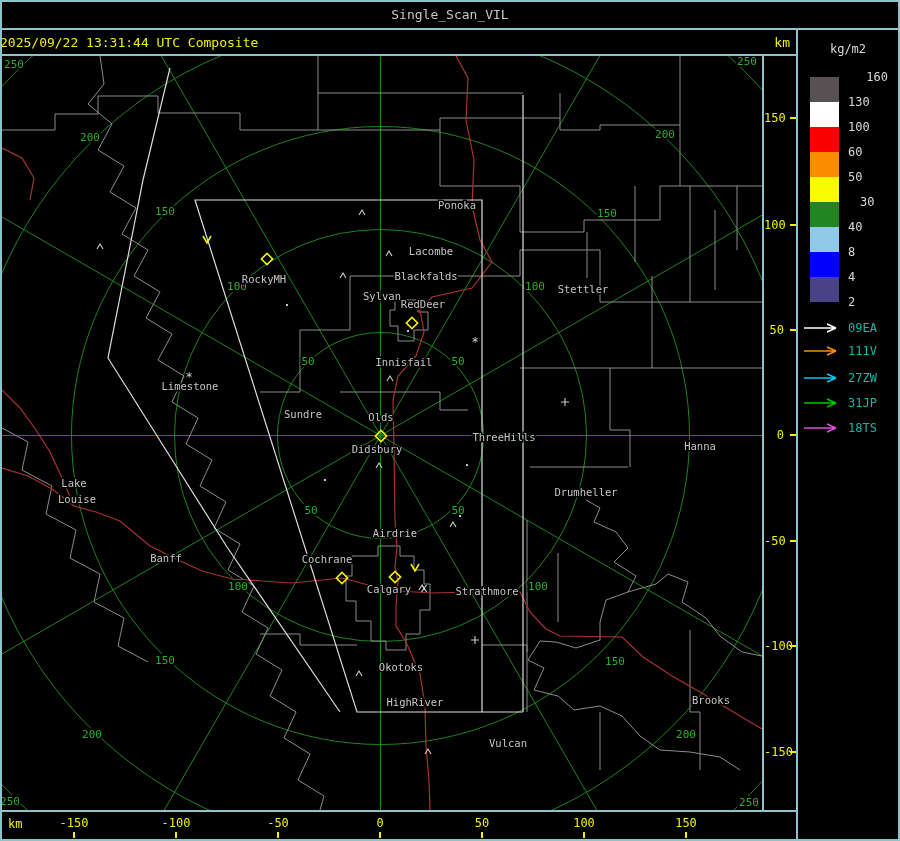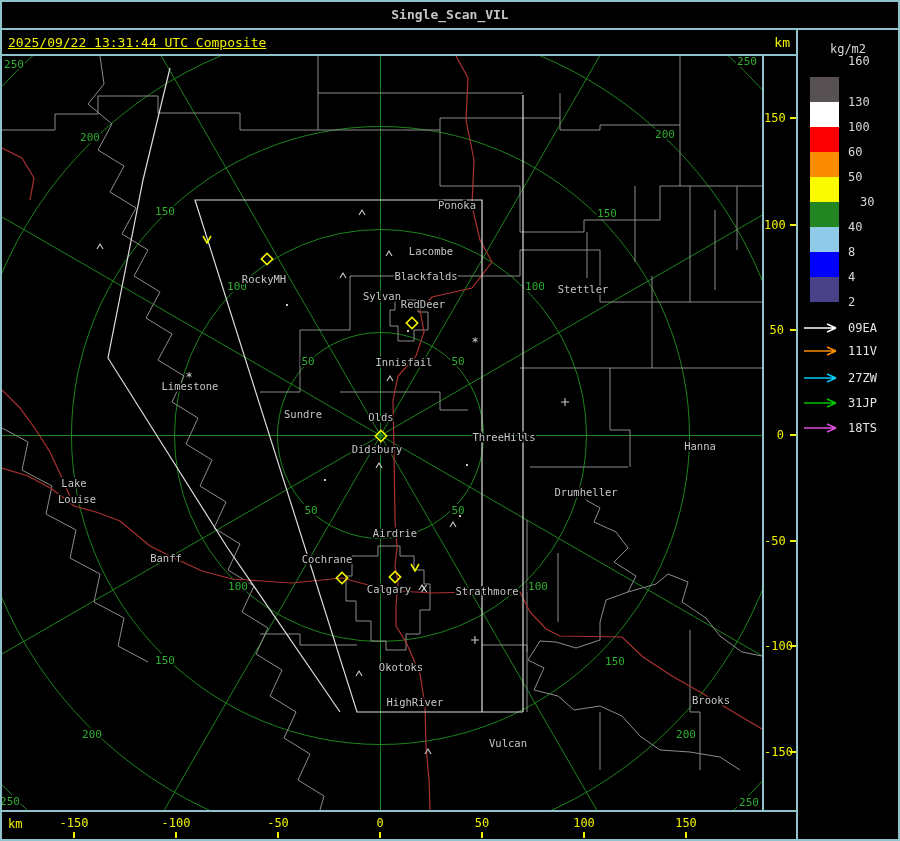--- a/index.html
+++ b/index.html
@@ -1,37 +1,37 @@
 <!DOCTYPE html>
 <html><head>
 <meta charset="utf-8">
 <style>
   html,body{margin:0;padding:0;background:#222;}
   #root{position:relative;width:900px;height:841px;background:#000;overflow:hidden;
         font-family:"DejaVu Sans Mono",monospace;}
   .teal{position:absolute;background:#8fc2ca;}
   .bar{position:absolute;left:0;width:900px;color:#c8c8c8;}
-  #title-bar{top:2px;height:26px;line-height:26px;text-align:center;font-size:13px;font-weight:bold;}
+  #title-bar{top:2px;height:26px;line-height:26px;text-align:center;font-size:13px;}
   #info-bar{top:32px;height:22px;line-height:22px;font-size:13px;}
-  #timestamp{position:absolute;left:8px;color:#f0f000;text-decoration:underline;}
+  #timestamp{position:absolute;left:0;color:#f0f000;}
   #right-axis-unit{position:absolute;right:110px;color:#f0f000;}
   #map-svg{position:absolute;left:2px;top:56px;width:760px;height:754px;background:#000;}
   #right-axis{position:absolute;left:764px;top:56px;width:32px;height:754px;background:#000;}
   .r-lab{position:absolute;left:0;width:20px;text-align:right;font-size:12px;color:#f0f000;height:14px;line-height:14px;}
   .r-tick{position:absolute;left:26px;width:7px;height:2px;background:#f0f000;}
   #bottom-axis{position:absolute;left:0;top:812px;width:796px;height:27px;background:#000;}
   #bottom-axis-unit{position:absolute;left:8px;top:5px;font-size:12px;color:#f0f000;}
   .b-lab{position:absolute;width:48px;text-align:center;top:4px;font-size:12px;color:#f0f000;height:14px;line-height:14px;}
   .b-tick{position:absolute;top:20px;width:2px;height:6px;background:#f0f000;}
   #legend{position:absolute;left:798px;top:30px;width:94px;height:809px;background:#000;color:#d8d8d8;}
   #legend-unit{position:absolute;left:0;top:12px;width:100px;text-align:center;font-size:12px;}
   .sw{position:absolute;left:12px;width:29px;height:25px;}
   .sw-lab{position:absolute;left:50px;width:40px;height:14px;line-height:14px;font-size:12px;color:#d8d8d8;}
   .radar-row{position:absolute;left:4px;width:96px;height:16px;}
-  .radar-id{position:absolute;left:46px;top:1px;font-size:12px;color:#e5e5e5;}
+  .radar-id{position:absolute;left:46px;top:1px;font-size:12px;color:#14b8a6;}
   .gline{stroke:#1d841d;stroke-width:1;fill:none;}
   .gray{stroke:#8c8c8c;stroke-width:1;fill:none;}
   .road{stroke:#aa3232;stroke-width:1.2;fill:none;}
   .scan{stroke:#dcdcdc;stroke-width:1.2;fill:none;}
   .rlabel{fill:#2fae2f;font-size:11px;text-anchor:middle;paint-order:stroke;stroke:#000;stroke-width:4px;font-family:"DejaVu Sans Mono",monospace;}
   .town{fill:#c6c6c6;font-size:10.5px;text-anchor:middle;paint-order:stroke;stroke:#000;stroke-width:3px;font-family:"DejaVu Sans Mono",monospace;}
   .diamond{stroke:#f2f200;stroke-width:1.6;fill:none;}
   .yarrow{stroke:#f2f200;stroke-width:1.6;fill:none;}
   .wmark{stroke:#cdcdcd;stroke-width:1.1;fill:none;}
   .amark{fill:#d5d5d5;font-size:12px;text-anchor:middle;font-family:"DejaVu Sans Mono",monospace;}
@@ -195,21 +195,21 @@
       <div class="b-lab" style="left: 560px;">100</div>
       <div class="b-tick" style="left: 583px;"></div>
       <div class="b-lab" style="left: 662px;">150</div>
       <div class="b-tick" style="left: 685px;"></div>
     </div>
 
   <div id="legend">
     <div id="legend-unit">kg/m2</div>
     <div id="legend-scale">
         <div class="sw" style="top: 47px; background: rgb(87, 81, 83);"></div>
-        <div class="sw-lab" style="top: 24px;">160</div>
+        <div class="sw-lab" style="top: 40px; text-align: right;">160</div>
         <div class="sw" style="top: 72px; background: rgb(255, 255, 255);"></div>
         <div class="sw-lab" style="top: 65px;">130</div>
         <div class="sw" style="top: 97px; background: rgb(251, 0, 0);"></div>
         <div class="sw-lab" style="top: 90px;">100</div>
         <div class="sw" style="top: 122px; background: rgb(251, 140, 0);"></div>
         <div class="sw-lab" style="top: 115px;">60</div>
         <div class="sw" style="top: 147px; background: rgb(251, 251, 0);"></div>
         <div class="sw-lab" style="top: 140px;">50</div>
         <div class="sw" style="top: 172px; background: rgb(33, 133, 33);"></div>
         <div class="sw-lab" style="top: 165px; margin-left: 12px;">30</div>

